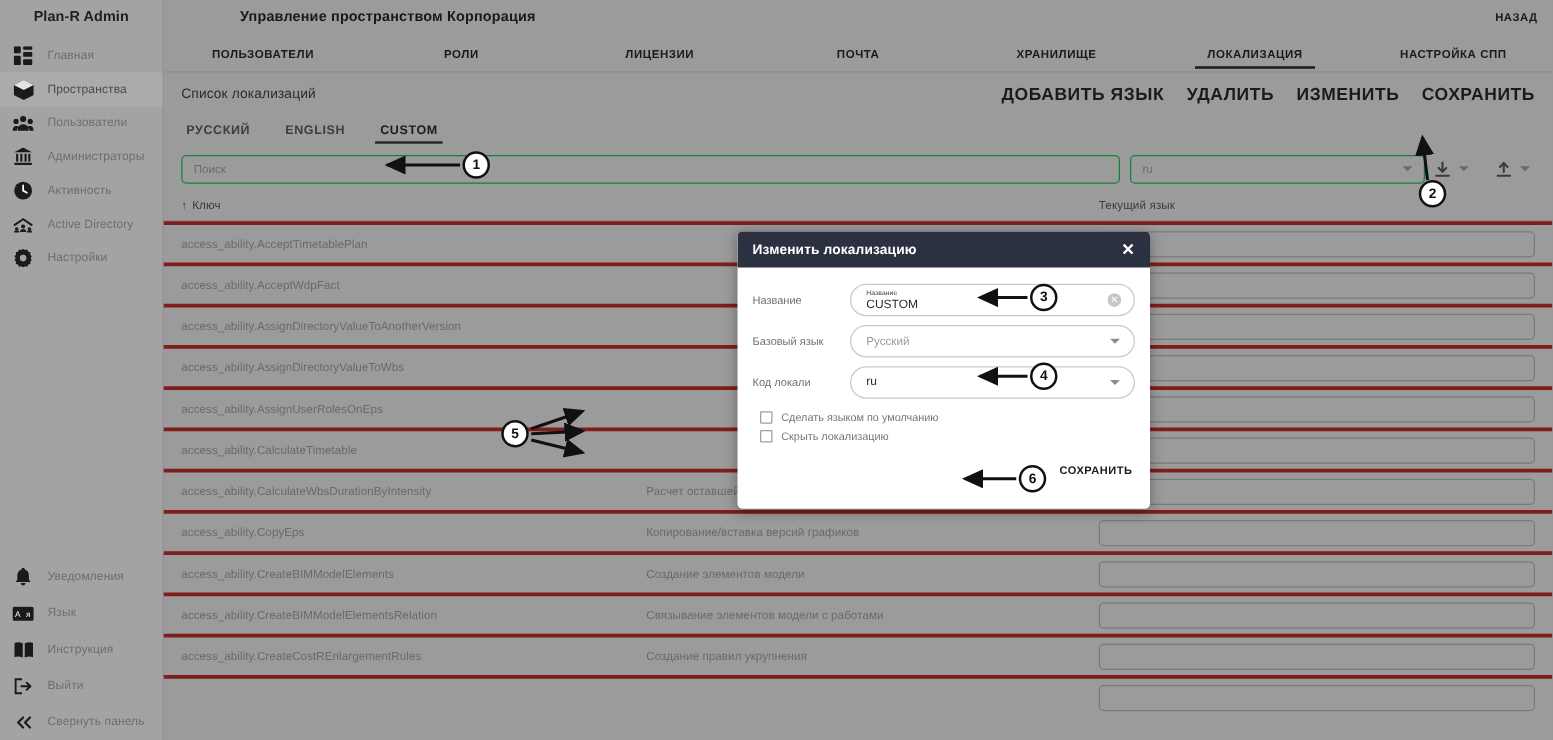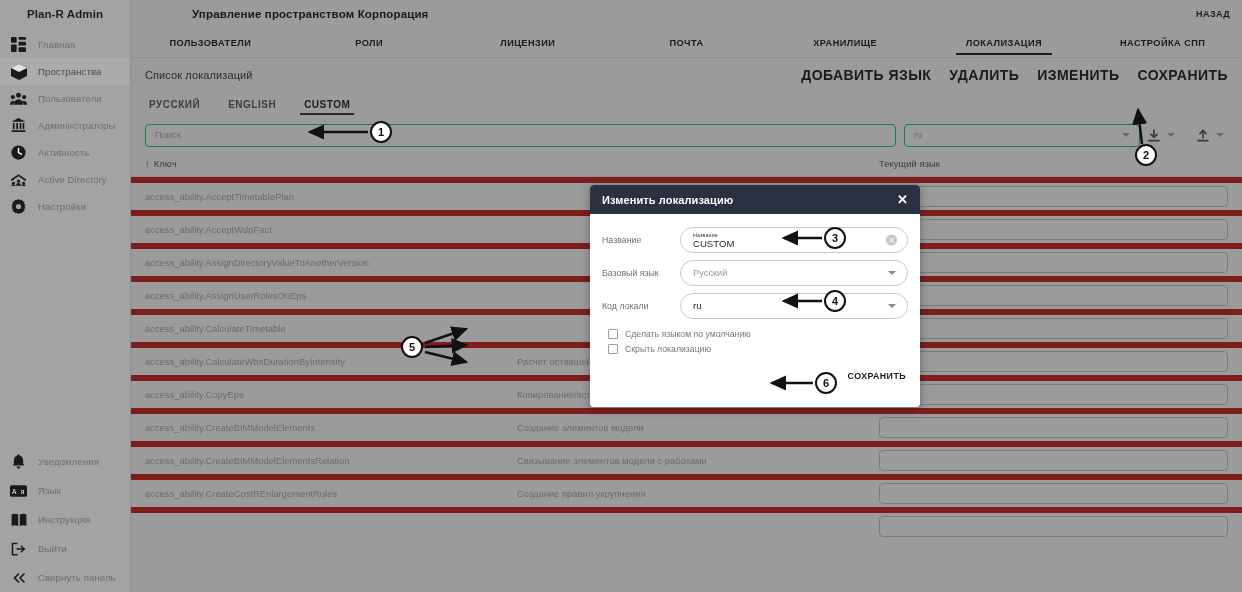--- a/index.html
+++ b/index.html
@@ -149,21 +149,21 @@
   .iconbtn {
     display: flex; align-items: center; gap: 7px; cursor: pointer;
   }
   .iconbtn svg { display:block; }
 
   
   #table { position: relative; }
   .trow {
     display: flex; align-items: center;
     height: 33px;
-    border-top: 6px solid #7f1d1d;
+    border-top: 3px solid #7f1d1d;
     padding: 0 14px;
   }
   #thead {
     display: flex; align-items: center;
     height: 25px; padding: 0 14px;
     border-bottom: 1px solid #8e8e8e;
   }
   .c-key   { width: 372px; flex: 0 0 372px; }
   .c-desc  { width: 362px; flex: 0 0 362px; }
   .c-cur   { flex: 1 1 auto; }
@@ -494,20 +494,27 @@
           </div>
           <div class="trow">
             <div class="c-key td-key">access_ability.AcceptWdpFact</div>
             <div class="c-desc td-desc"></div>
             <div class="c-cur">
               <div class="cur-input"></div>
             </div>
           </div>
           <div class="trow">
             <div class="c-key td-key">access_ability.AssignDirectoryValueToAnotherVersion</div>
+            <div class="c-desc td-desc"></div>
+            <div class="c-cur">
+              <div class="cur-input"></div>
+            </div>
+          </div>
+          <div class="trow">
+            <div class="c-key td-key">access_ability.AssignDirectoryValueToWbs</div>
             <div class="c-desc td-desc"></div>
             <div class="c-cur">
               <div class="cur-input"></div>
             </div>
           </div>
           <div class="trow">
             <div class="c-key td-key">access_ability.AssignUserRolesOnEps</div>
             <div class="c-desc td-desc"></div>
             <div class="c-cur">
               <div class="cur-input"></div>

